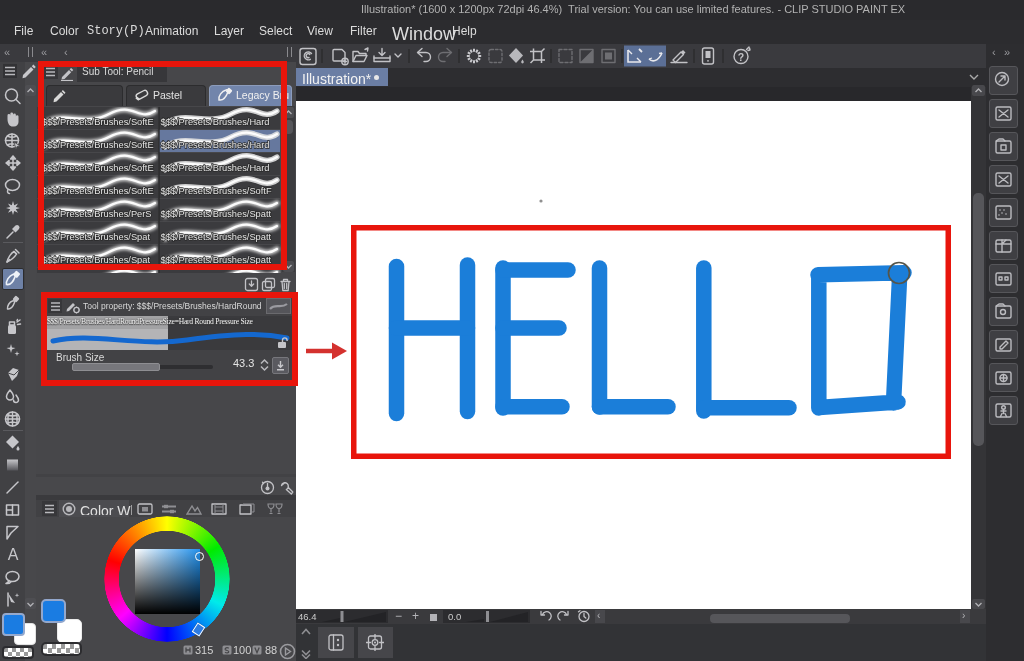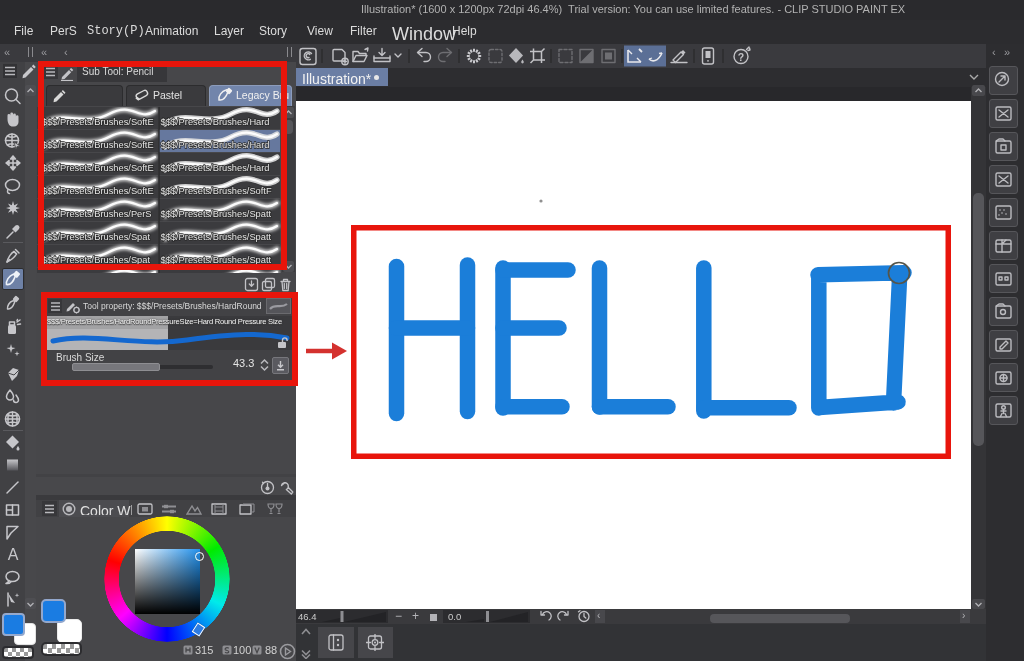--- a/index.html
+++ b/index.html
@@ -12,25 +12,25 @@
 .gfill{fill:#c2c2c6;stroke:none;}
 </style></head>
 <body>
 <div id="app">
 
 <div class="abs" style="left:0;top:0;width:1024px;height:20px;background:#2a2a2d;"></div>
 <div class="abs" style="left:361px;top:3px;width:560px;height:14px;font-size:11px;color:#b2b2b2;white-space:nowrap;">Illustration* (1600 x 1200px 72dpi 46.4%)&nbsp; Trial version: You can use limited features. - CLIP STUDIO PAINT EX</div>
 
 <div class="abs" style="left:0;top:20px;width:1024px;height:24px;background:#2c2c2f;"></div>
 <div class="abs" style="top:24px;left:14px;font-size:12px;color:#dcdcdc;">File</div>
-<div class="abs" style="top:24px;left:50px;font-size:12px;color:#dcdcdc;">PerS</div>
+<div class="abs" style="top:24px;left:50px;font-size:12px;color:#dcdcdc;">Color</div>
 <div class="abs" style="top:24px;left:87px;font-size:12px;color:#dcdcdc;font-family:Liberation Mono, monospace;">Story(P)</div>
 <div class="abs" style="top:24px;left:145px;font-size:12px;color:#dcdcdc;">Animation</div>
 <div class="abs" style="top:24px;left:214px;font-size:12px;color:#dcdcdc;">Layer</div>
-<div class="abs" style="top:24px;left:259px;font-size:12px;color:#dcdcdc;">Story</div>
+<div class="abs" style="top:24px;left:259px;font-size:12px;color:#dcdcdc;">Select</div>
 <div class="abs" style="top:24px;left:307px;font-size:12px;color:#dcdcdc;">View</div>
 <div class="abs" style="top:24px;left:350px;font-size:12px;color:#dcdcdc;">Filter</div>
 <div class="abs" style="top:24px;left:392px;font-size:18px;color:#dcdcdc;">Window</div>
 <div class="abs" style="top:24px;left:452px;font-size:12px;color:#dcdcdc;">Help</div>
 
 <div class="abs tb" style="left:0;top:44px;width:296px;height:18px;"></div>
 <div class="abs" style="left:4px;top:46px;font-size:11px;color:#9a9a9e;letter-spacing:1px;">«</div>
 <div class="abs" style="left:28px;top:47px;width:5px;height:10px;border-left:1px solid #8a8a8e;border-right:1px solid #8a8a8e;"></div>
 <div class="abs" style="left:41px;top:46px;font-size:11px;color:#9a9a9e;">«</div>
 <div class="abs" style="left:64px;top:46px;font-size:11px;color:#9a9a9e;">‹</div>
@@ -377,21 +377,21 @@
       <path d="M11.5 7.6v1M11.5 13.4v1M8.1 11h1M13.9 11h1" stroke="#c4c4c8" stroke-width="1.2"></path>
     </svg>
 <div class="abs" style="left:83px;top:301px;width:180px;height:12px;font-size:8.5px;color:#d8d8d8;white-space:nowrap;overflow:hidden;">Tool property: $$$/Presets/Brushes/HardRound</div>
 <div class="abs" style="left:266px;top:298px;width:25px;height:16px;background:#55555a;border:1px solid #6a6a6e;"></div>
 <svg class="abs" style="left:269px;top:301px;" width="19" height="10">
       <path d="M1 8 C6 2 12 8 18 3" stroke="#9a9aa0" stroke-width="2.2" fill="none"></path>
     </svg>
 
 <div class="abs" style="left:47px;top:316px;width:121px;height:13px;background:#a2a2a4;"></div>
 <div class="abs" style="left:168px;top:316px;width:124px;height:13px;background:#3a3a3d;"></div>
-<div class="abs" style="left:47px;top:317px;width:245px;height:12px;font-size:7.6px;letter-spacing:-0.25px;color:#f2f2f2;text-shadow:0 0 2px #333,0 1px 1px #444;white-space:nowrap;overflow:hidden;">$$$/Presets/Brushes/HardRoundPressureSize=Hard Round Pressure Size</div>
+<div class="abs" style="left:47px;top:317px;width:245px;height:12px;font-size:7.6px;letter-spacing:-0.25px;color:#f2f2f2;text-shadow:0 0 2px #333,0 1px 1px #444;white-space:nowrap;overflow:hidden;font-family:Liberation Serif, serif;">$$$/Presets/Brushes/HardRoundPressureSize=Hard Round Pressure Size</div>
 
 <div class="abs" style="left:47px;top:329px;width:121px;height:21px;background:#b4b4b6;"></div>
 <div class="abs" style="left:168px;top:329px;width:124px;height:21px;background:#3a3a3d;"></div>
 <svg class="abs" style="left:47px;top:329px;" width="245" height="21">
       <path d="M6 12 C45 3 90 18 140 11 S 215 4 240 9" stroke="#1468cf" stroke-width="5" fill="none" stroke-linecap="round"></path>
     </svg>
 <svg class="abs" style="left:276px;top:336px;" width="13" height="13">
       <rect x="2" y="6" width="8" height="6" rx="1" fill="#c4c4c8"></rect>
       <path d="M6.5 6V4.2a2.3 2.3 0 014.6 0V5" fill="none" stroke="#c4c4c8" stroke-width="1.4"></path>
     </svg>

